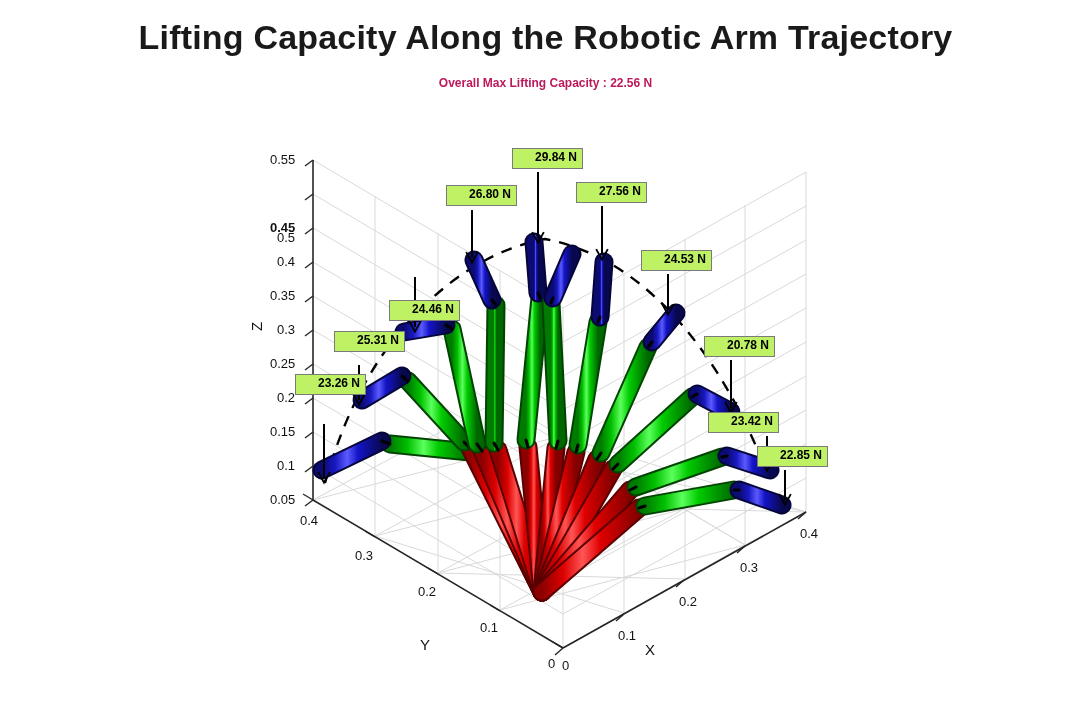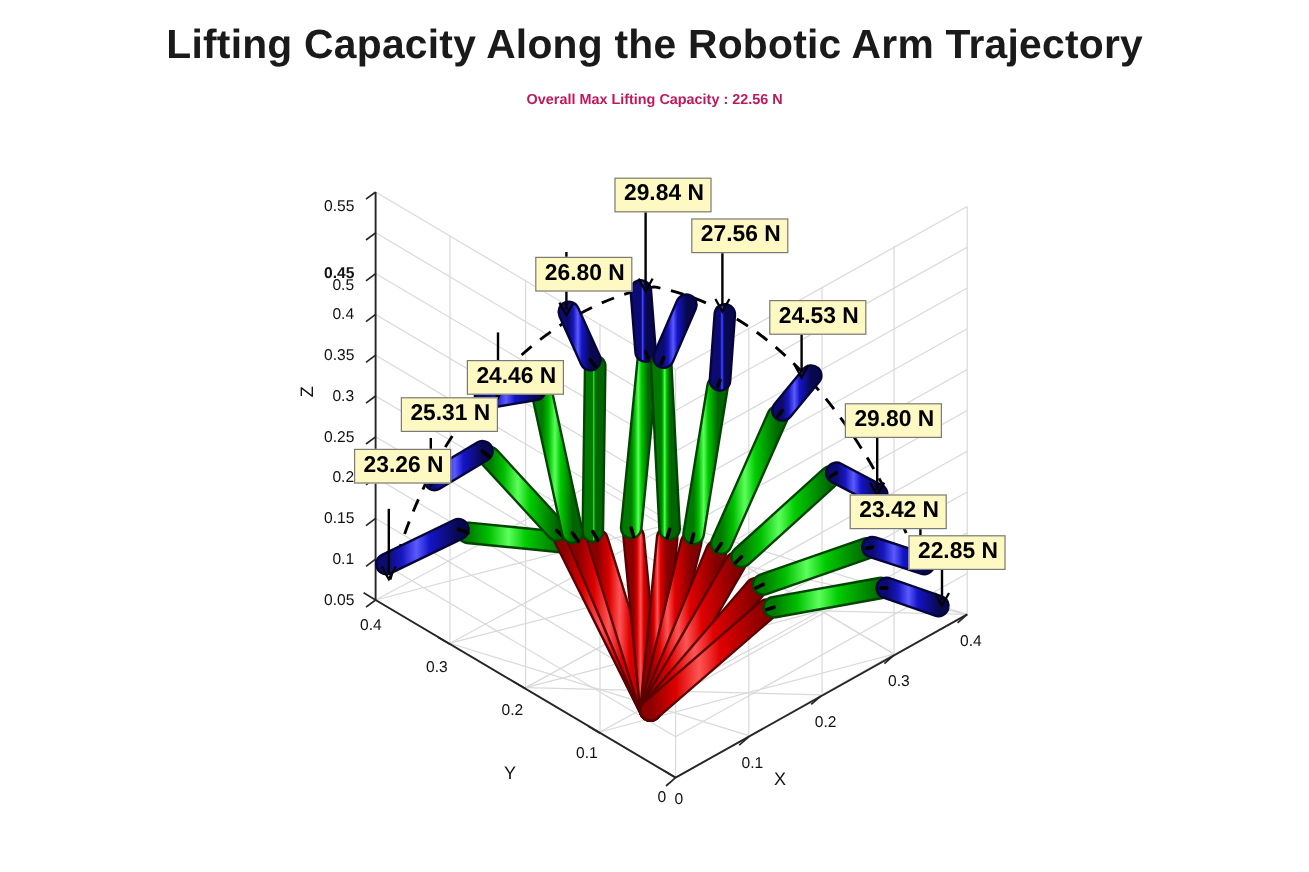--- a/index.html
+++ b/index.html
@@ -16,22 +16,22 @@
 
   #plot{position:absolute;left:0;top:0;width:1091px;height:727px;}
 
   .axlabel{position:absolute;font-size:14.5px;color:#111;white-space:nowrap;}
   .tick{position:absolute;font-size:13px;color:#111;white-space:nowrap;}
 
   #zlab{left:252px;top:318px;transform:rotate(-90deg);transform-origin:center center;font-size:15px;}
   #ylab{left:420px;top:636px;font-size:15px;}
   #xlab{left:645px;top:641px;font-size:15px;}
 
-  .annbox{position:absolute;border:1.4px solid #7a7a7a;background:#fef9c3;
-          padding:2px 5px 3px 7px;font-size:19px;font-weight:bold;color:#000;
+  .annbox{position:absolute;border:1.4px solid #7a7a7a;background:#bef264;
+          padding:2px 5px 3px 22px;font-size:12px;font-weight:bold;color:#000;
           white-space:nowrap;line-height:1.15;}
 </style>
 </head>
 <body>
 
 <div id="figure">
 
   <div id="title">Lifting Capacity Along the Robotic Arm Trajectory</div>
   <div id="subtitle">Overall Max Lifting Capacity : 22.56 N</div>
 
@@ -293,21 +293,21 @@
       <path d="M731,360 L731,408"></path>
       <path d="M767,436 L767,466"></path>
       <path d="M785,470 L785,500"></path>
     </g>
   </svg>
 
   <div class="axlabel" id="zlab">Z</div>
   <div class="axlabel" id="ylab">Y</div>
   <div class="axlabel" id="xlab">X</div>
 
-  <div class="tick" style="left:270px;top:164px;">0.55</div>
+  <div class="tick" style="left:270px;top:152px;">0.55</div>
   <div class="tick" style="left:277px;top:186px;margin-top:44px;">0.5</div>
   <div class="tick" style="left:270px;top:220px;font-weight:bold;">0.45</div>
   <div class="tick" style="left:277px;top:254px;">0.4</div>
   <div class="tick" style="left:270px;top:288px;">0.35</div>
   <div class="tick" style="left:277px;top:322px;">0.3</div>
   <div class="tick" style="left:270px;top:356px;">0.25</div>
   <div class="tick" style="left:277px;top:390px;">0.2</div>
   <div class="tick" style="left:270px;top:424px;">0.15</div>
   <div class="tick" style="left:277px;top:458px;">0.1</div>
   <div class="tick" style="left:270px;top:492px;">0.05</div>
@@ -320,21 +320,21 @@
 
   <div class="tick" style="left:562px;top:658px;">0</div>
   <div class="tick" style="left:618px;top:628px;">0.1</div>
   <div class="tick" style="left:679px;top:594px;">0.2</div>
   <div class="tick" style="left:740px;top:560px;">0.3</div>
   <div class="tick" style="left:800px;top:526px;">0.4</div>
 
   <div class="annbox" style="left:295px;top:374px;">23.26 N</div>
   <div class="annbox" style="left:334px;top:331px;">25.31 N</div>
   <div class="annbox" style="left:389px;top:252px;margin-top:48px;">24.46 N</div>
-  <div class="annbox" style="left:446px;top:185px;margin-top:29px;">26.80 N</div>
+  <div class="annbox" style="left:446px;top:185px;">26.80 N</div>
   <div class="annbox" style="left:512px;top:148px;">29.84 N</div>
   <div class="annbox" style="left:576px;top:182px;">27.56 N</div>
   <div class="annbox" style="left:641px;top:250px;">24.53 N</div>
-  <div class="annbox" style="left:704px;top:336px;">29.80 N</div>
+  <div class="annbox" style="left:704px;top:336px;">20.78 N</div>
   <div class="annbox" style="left:708px;top:412px;">23.42 N</div>
   <div class="annbox" style="left:757px;top:446px;">22.85 N</div>
 
 </div>
 
 </body></html>

